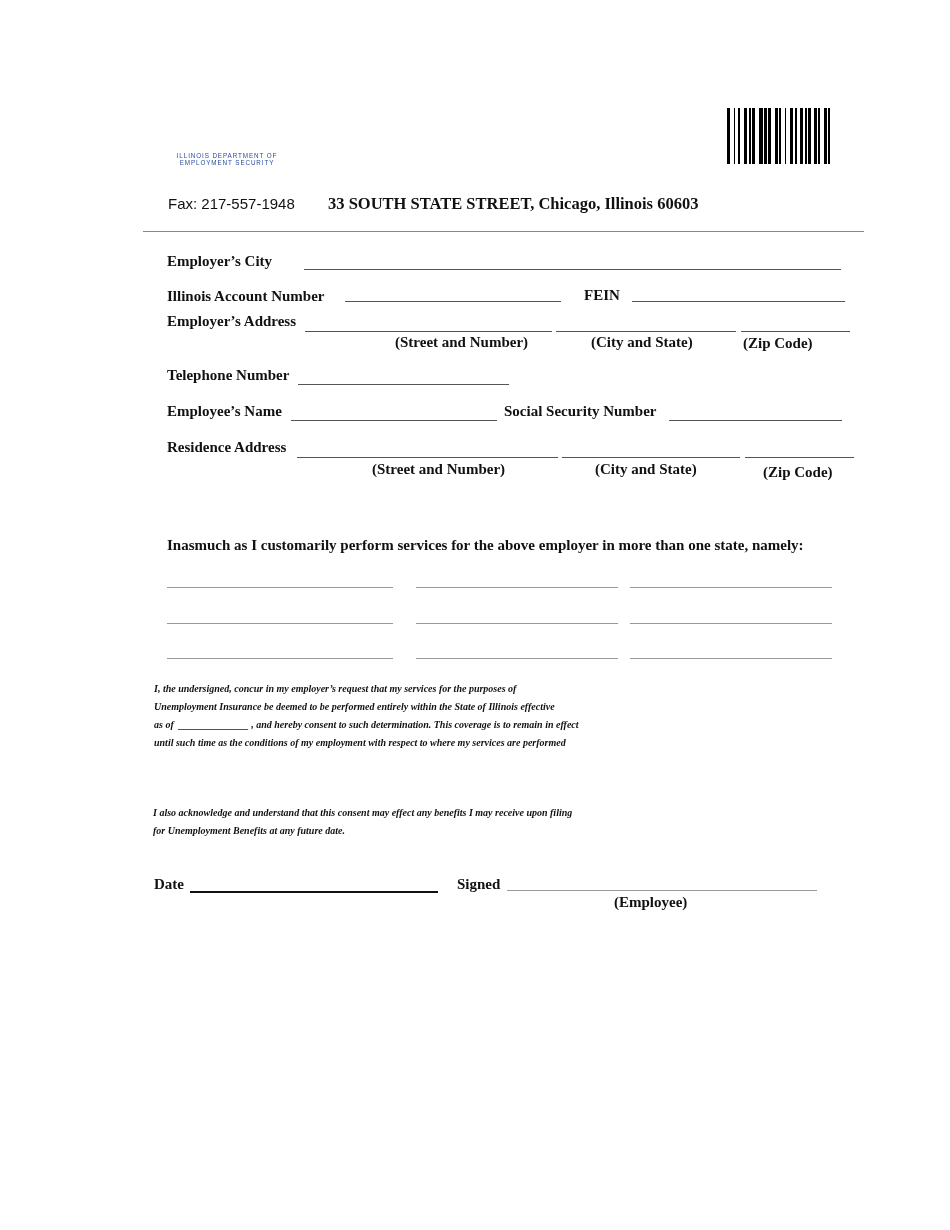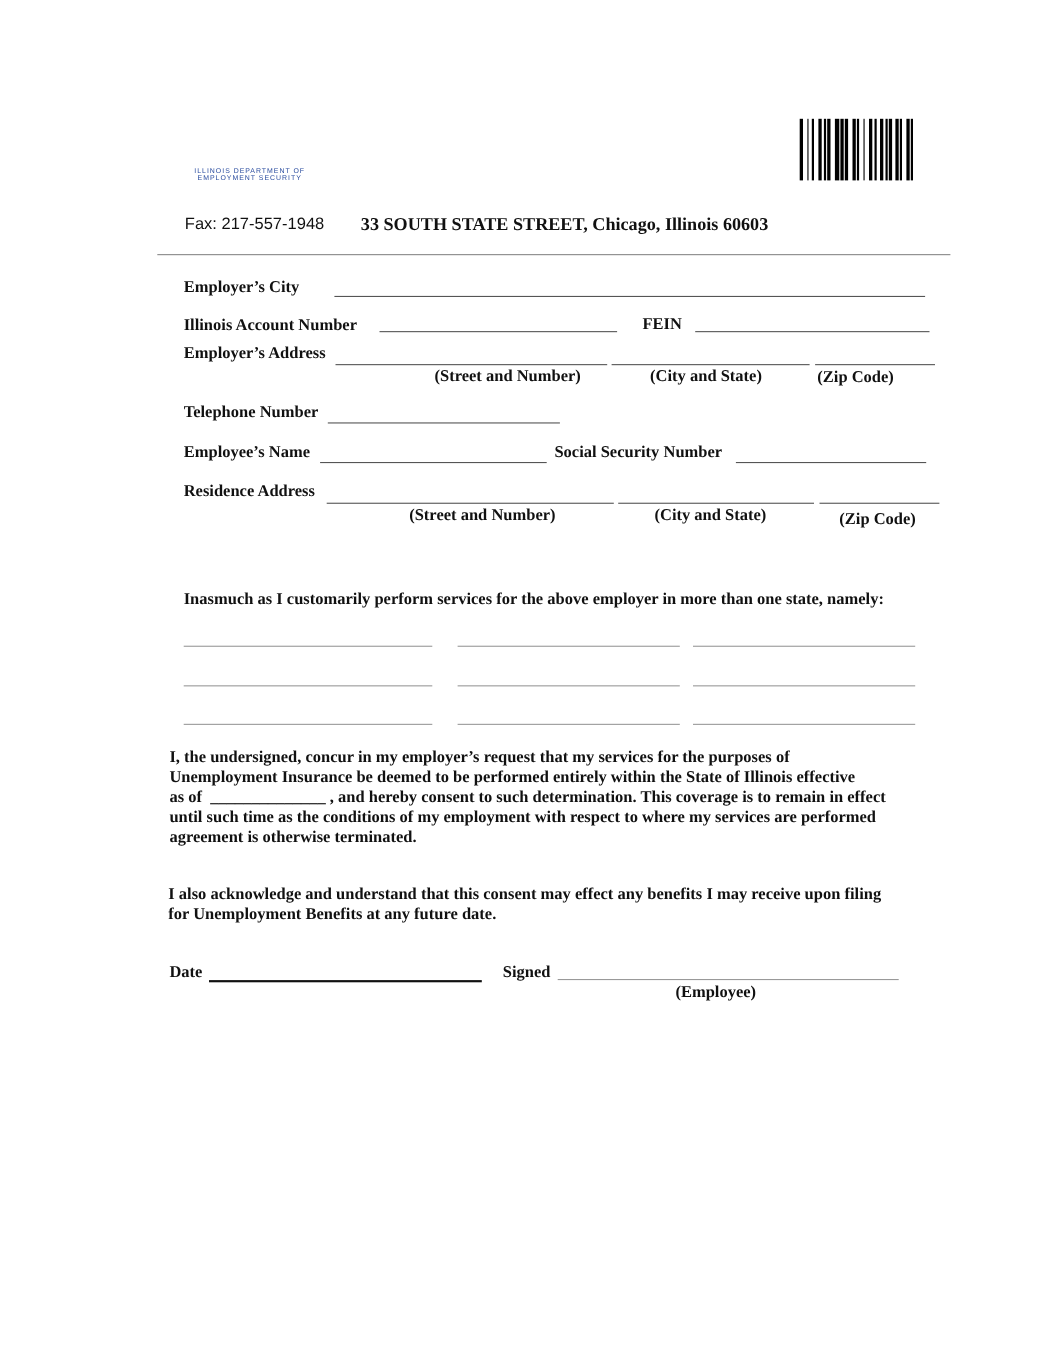--- a/index.html
+++ b/index.html
@@ -11,21 +11,21 @@
   .dline { position:absolute; height:0; border-bottom:1.5px solid #999; }
   .logo { position:absolute; left:165px; top:100px; width:125px; height:68px; }
   .logo-letters { position:absolute; left:0; top:-4px; font-family:"Liberation Serif", serif;
     font-size:60px; color:#2a4c9f; letter-spacing:-3px; line-height:60px; }
   .logo-sub { position:absolute; left:1px; top:52px; font-family:"Liberation Sans", sans-serif;
     font-size:6.3px; color:#2a4c9f; letter-spacing:0.9px; line-height:7px; text-align:center; width:122px; }
   .barcode { position:absolute; left:727px; top:108px; height:56px; display:flex; }
   .barcode span { display:block; height:56px; background:#000; }
   .fax { position:absolute; left:168px; top:195px; font-family:Liberation Sans, sans-serif; font-size:15px; }
   .addr { position:absolute; left:328px; top:194px; font-weight:bold; font-size:16.5px; }
-  .para { position:absolute; left:154px; width:700px; font-weight:bold; font-size:15px; line-height:18px; }
+  .para { position:absolute; left:154px; width:700px; font-weight:bold; font-size:10px; line-height:18px;font-style:italic; }
 </style>
 </head>
 <body>
 
 <div class="logo">
   <div class="logo-sub">
     <div>ILLINOIS DEPARTMENT OF</div>
     <div>EMPLOYMENT SECURITY</div>
   </div>
 </div>
@@ -106,21 +106,20 @@
 
 <div class="para" style="top:680px">
   <div>I, the undersigned, concur in my employer’s request that my services for the purposes of</div>
   <div>Unemployment Insurance be deemed to be performed entirely within the State of Illinois effective</div>
   <div style="white-space:nowrap">
     <span>as of</span>&nbsp;
     <span>______________</span>
     <span>, and hereby consent to such determination.  This coverage is to remain in effect</span>
   </div>
   <div>until such time as the conditions of my employment with respect to where my services are performed</div>
-  <div>agreement is otherwise terminated.</div>
 </div>
 
 <div class="para" style="top:804px;left:153px">
   <div>I also acknowledge and understand that this consent may effect any benefits I may receive upon filing</div>
   <div>for Unemployment Benefits at any future date.</div>
 </div>
 
 <div class="abs b" style="left:154px;top:876px">Date</div>
 <div class="abs" style="left:190px;top:891px;width:248px;border-bottom:2px solid #111"></div>
 <div class="abs b" style="left:457px;top:876px">Signed</div>

